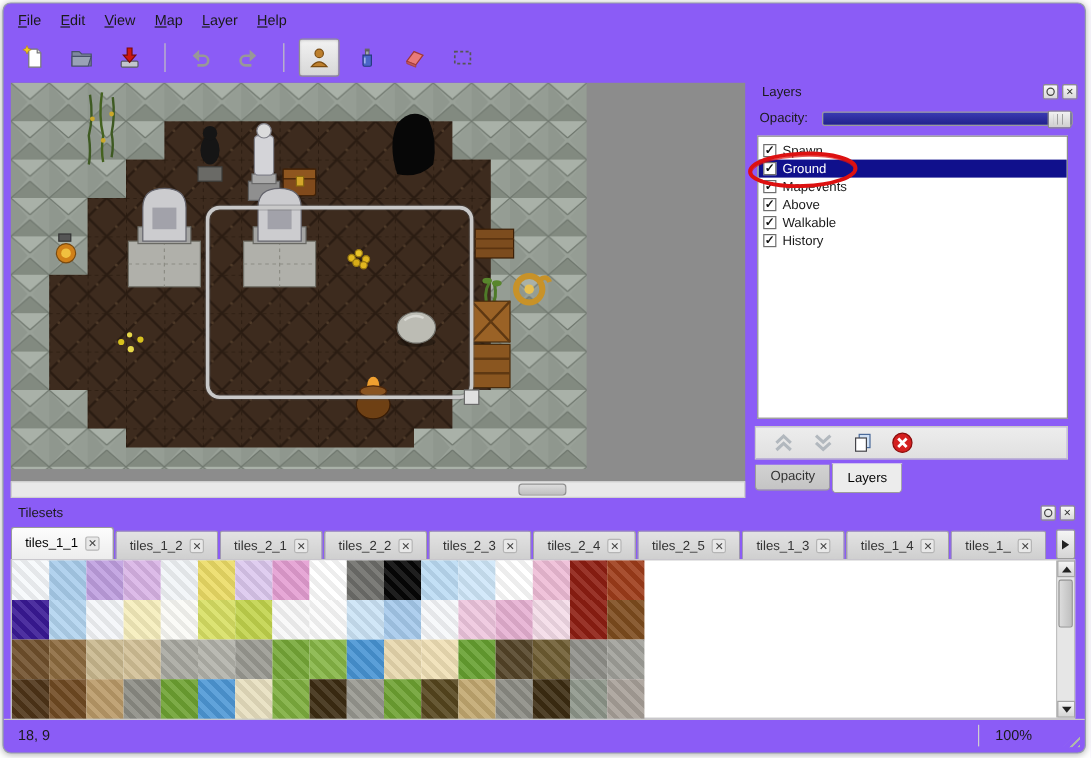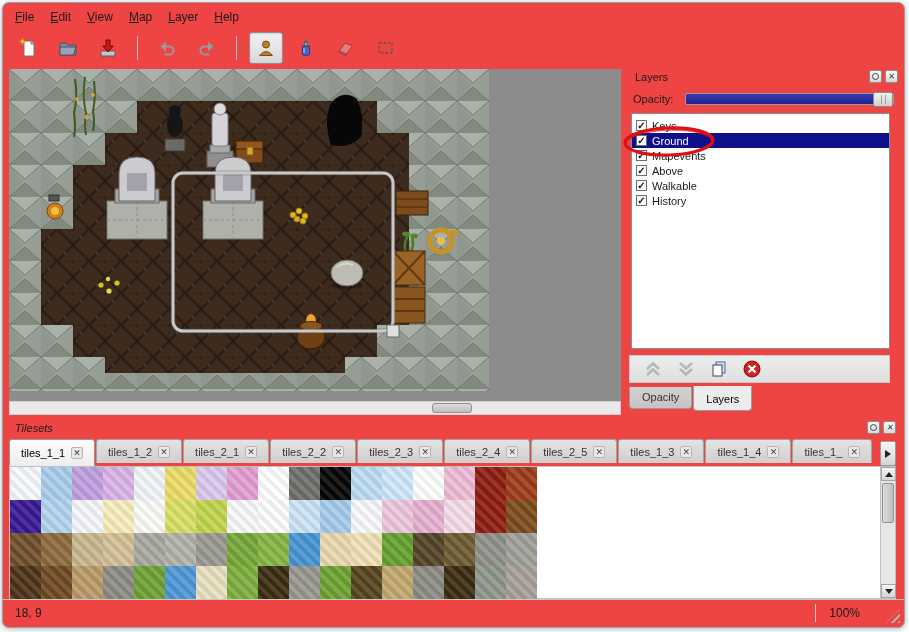--- a/index.html
+++ b/index.html
@@ -1,17 +1,17 @@
 <!DOCTYPE html>
 <html style="--sel: #10108c;"><head>
 <meta charset="utf-8">
 <style>
   html,body{margin:0;padding:0;background:#fff;width:909px;height:632px;}
   *{box-sizing:border-box;}
-  .window{position:absolute;left:2px;top:2px;width:903px;height:626px;background:#ef4444;
+  .window{position:absolute;left:2px;top:2px;width:903px;height:626px;background:#8b5cf6;
     border:1px solid #97a0a8;border-radius:7px;overflow:hidden;
     box-shadow:0 1px 6px rgba(0,0,0,.3);font-family:"Liberation Sans",sans-serif;color:#1a1a1a;}
 
   
   .menubar{position:absolute;left:4px;top:3px;height:22px;right:4px;display:flex;align-items:center;}
   .menu-item{font-size:12px;padding:3px 8px;cursor:default;}
   .menu-item u{text-decoration:underline;}
 
   
   .toolbar{position:absolute;left:8px;top:26px;height:38px;right:4px;display:flex;align-items:center;gap:6px;}
@@ -49,23 +49,23 @@
   .panel-tabs{position:absolute;left:4px;top:318px;height:26px;display:flex;align-items:flex-start;gap:1px;}
   .panel-tab{font-size:11px;padding:4px 12px 5px;border:1px solid #9c9c9c;border-top:none;border-radius:0 0 4px 4px;
     background:linear-gradient(#d2d2d2,#c4c4c4);margin-top:0;color:#333;}
   .panel-tab.active{background:#ececec;border-top:1px solid #ececec;margin-top:-1px;padding-top:6px;color:#000;}
 
   
   .annotation{position:absolute;left:618px;top:121px;pointer-events:none;z-index:50;transform:rotate(-2deg);}
 
   
   .tilesets-panel{position:absolute;left:0;right:0;top:416px;height:180px;font-size:11px;}
-  .ts-header{position:absolute;left:0;top:0;right:0;height:18px;font-style:italic;}
+  .ts-header{position:absolute;left:0;top:0;right:0;height:18px;}
   .ts-title{position:absolute;left:12px;top:3px;}
-  .ts-tabbar{position:absolute;left:6px;top:20px;right:26px;height:27px;display:flex;align-items:flex-start;overflow:hidden;gap:1px;}
+  .ts-tabbar{position:absolute;left:6px;top:20px;right:26px;height:27px;display:flex;align-items:flex-end;overflow:hidden;gap:1px;}
   .ts-tab{flex:0 0 auto;height:24px;display:flex;align-items:center;gap:6px;padding:0 11px;border:1px solid #a2a2a2;border-bottom:none;
     border-radius:3px 3px 0 0;background:linear-gradient(#e3e3e3,#cfcfcf);white-space:nowrap;color:#333;}
   .ts-tab.active{height:27px;background:linear-gradient(#fdfdfd,#ededed);border-color:#9a9a9a;color:#000;z-index:2;}
   .ts-close{font-size:9px;color:#444;border:1px solid #b5b5b5;border-radius:2px;width:12px;height:12px;line-height:10px;text-align:center;background:#e8e8e8;}
   .ts-scroll-right{position:absolute;right:8px;top:22px;width:16px;height:25px;border:1px solid #9a9a9a;border-radius:2px;
     background:linear-gradient(#f5f5f5,#d5d5d5);display:flex;align-items:center;justify-content:center;}
   .tri-right{width:0;height:0;border-left:6px solid #222;border-top:4px solid transparent;border-bottom:4px solid transparent;}
   .ts-content{position:absolute;left:6px;right:8px;top:47px;height:133px;background:#fff;border:1px solid #c0c0c0;}
   .tileset-grid{position:absolute;left:0;top:0;width:527px;display:flex;flex-wrap:wrap;}
   .tile{width:31px;height:33px;position:relative;}
@@ -310,21 +310,21 @@
     <div class="opacity-row">
       <span class="opacity-label">Opacity:</span>
       <div class="slider">
         <div class="slider-fill" style="width: 100%;"></div>
         <div class="slider-handle" style="left: calc(100% - 20px);"></div>
       </div>
     </div>
     <div class="layer-list">
         <div class="layer-row">
           <span class="checkbox">✓</span>
-          <span class="layer-label">Keys</span>
+          <span class="layer-label">Spawn</span>
         </div>
         <div class="layer-row selected">
           <span class="checkbox">✓</span>
           <span class="layer-label">Ground</span>
         </div>
         <div class="layer-row">
           <span class="checkbox">✓</span>
           <span class="layer-label">Mapevents</span>
         </div>
         <div class="layer-row">

